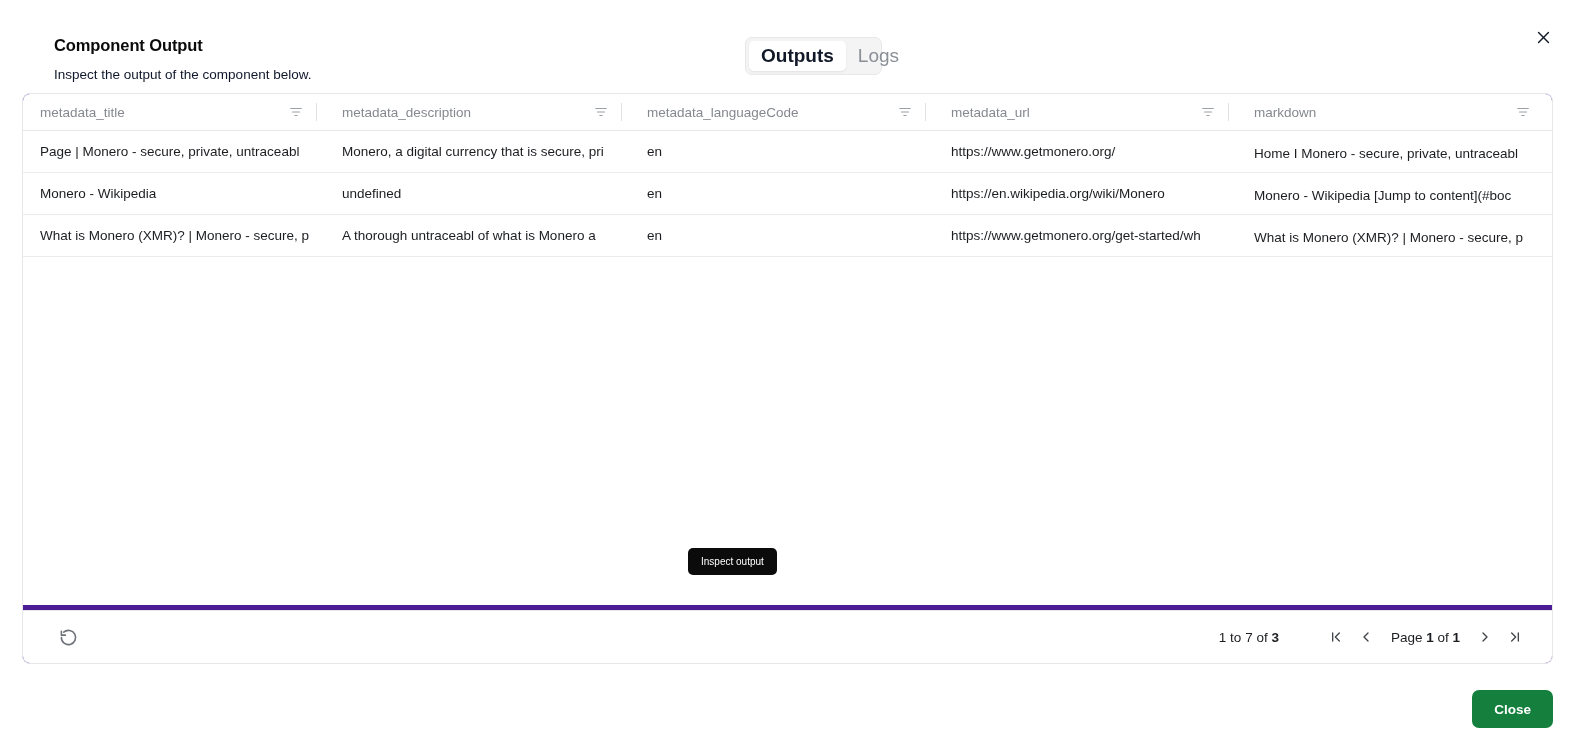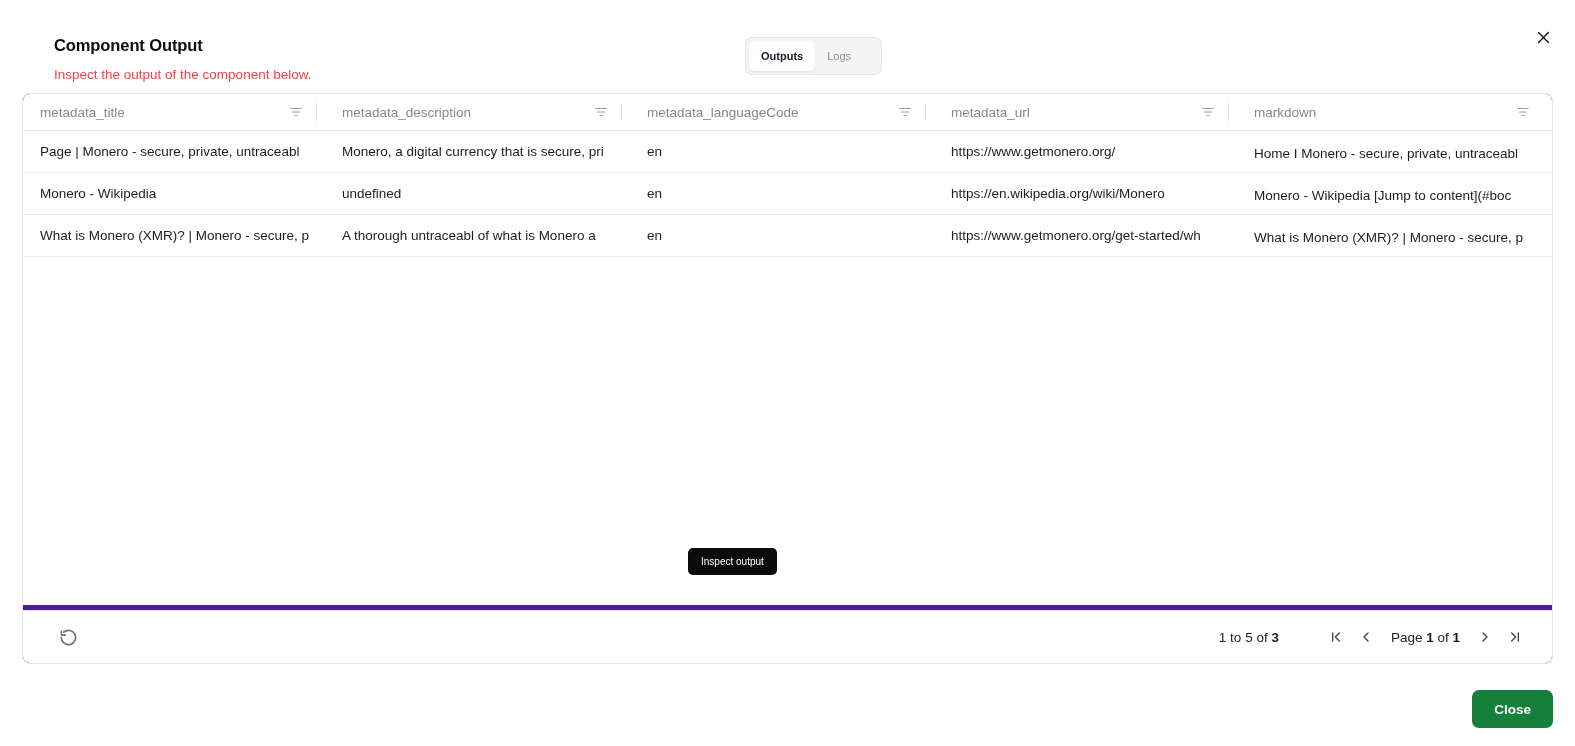--- a/index.html
+++ b/index.html
@@ -30,21 +30,21 @@
     font-size: 16.5px;
     font-weight: bold;
     color: #0b0b0c;
     letter-spacing: -0.1px;
   }
   .subtitle {
     position: absolute;
     left: 22px;
     top: 56px;
     font-size: 13.5px;
-    color: #ef4444;
+    color: #0f172a;
   }
 
   
   .tabs {
     position: absolute;
     left: 713px;
     top: 26px;
     width: 137px;
     height: 38px;
     background: #f4f4f5;
@@ -54,21 +54,21 @@
     align-items: center;
     padding: 3px;
     box-sizing: border-box;
   }
   .tab {
     height: 30px;
     border-radius: 5px;
     display: flex;
     align-items: center;
     justify-content: center;
-    font-size: 11px;
+    font-size: 19px;
     color: #8b8f96;
     cursor: pointer;
     user-select: none;
     padding: 0 12px;
   }
   .tab.active {
     background: #ffffff;
     color: #111827;
     font-weight: bold;
     box-shadow: 0 1px 2px rgba(0,0,0,.08);
@@ -341,21 +341,21 @@
   </div>
 
   <div class="tfoot">
     <div class="refresh-btn">
       <svg width="19" height="19" viewBox="0 0 24 24" fill="none" stroke="currentColor" stroke-width="2" stroke-linecap="round" stroke-linejoin="round">
         <path d="M3 12a9 9 0 1 0 3-6.7"></path>
         <polyline points="3 4 3 9 8 9"></polyline>
       </svg>
     </div>
     <div class="pager">
-      <span class="rowcount"><span>1 to 5 of </span><b>3</b></span>
+      <span class="rowcount"><span>1 to 7 of </span><b>3</b></span>
       <span class="pg-btn">
         <svg width="16" height="16" viewBox="0 0 24 24" fill="none" stroke="currentColor" stroke-width="2" stroke-linecap="round" stroke-linejoin="round">
           <polyline points="17 18 11 12 17 6"></polyline>
             <line x1="7" y1="6" x2="7" y2="18"></line>
         </svg>
       </span>
       <span class="pg-btn">
         <svg width="16" height="16" viewBox="0 0 24 24" fill="none" stroke="currentColor" stroke-width="2" stroke-linecap="round" stroke-linejoin="round">
           <polyline points="15 18 9 12 15 6"></polyline>
         </svg>

